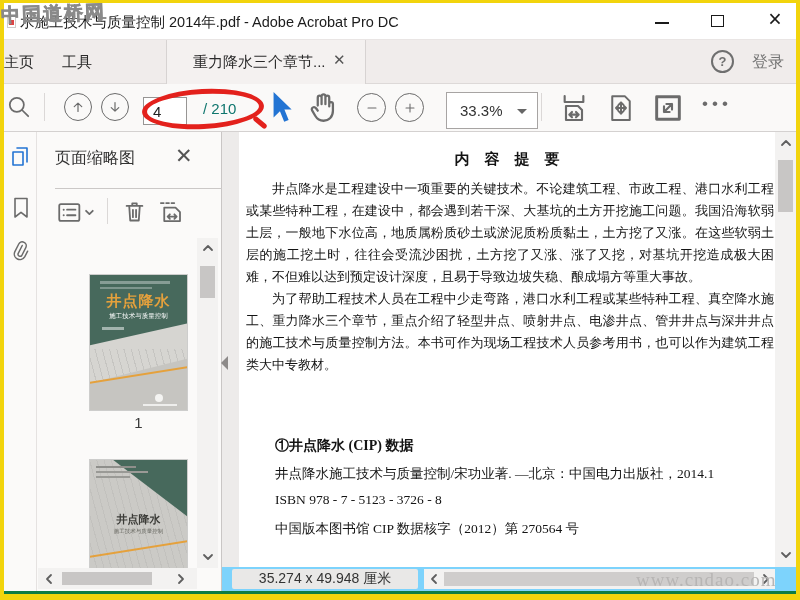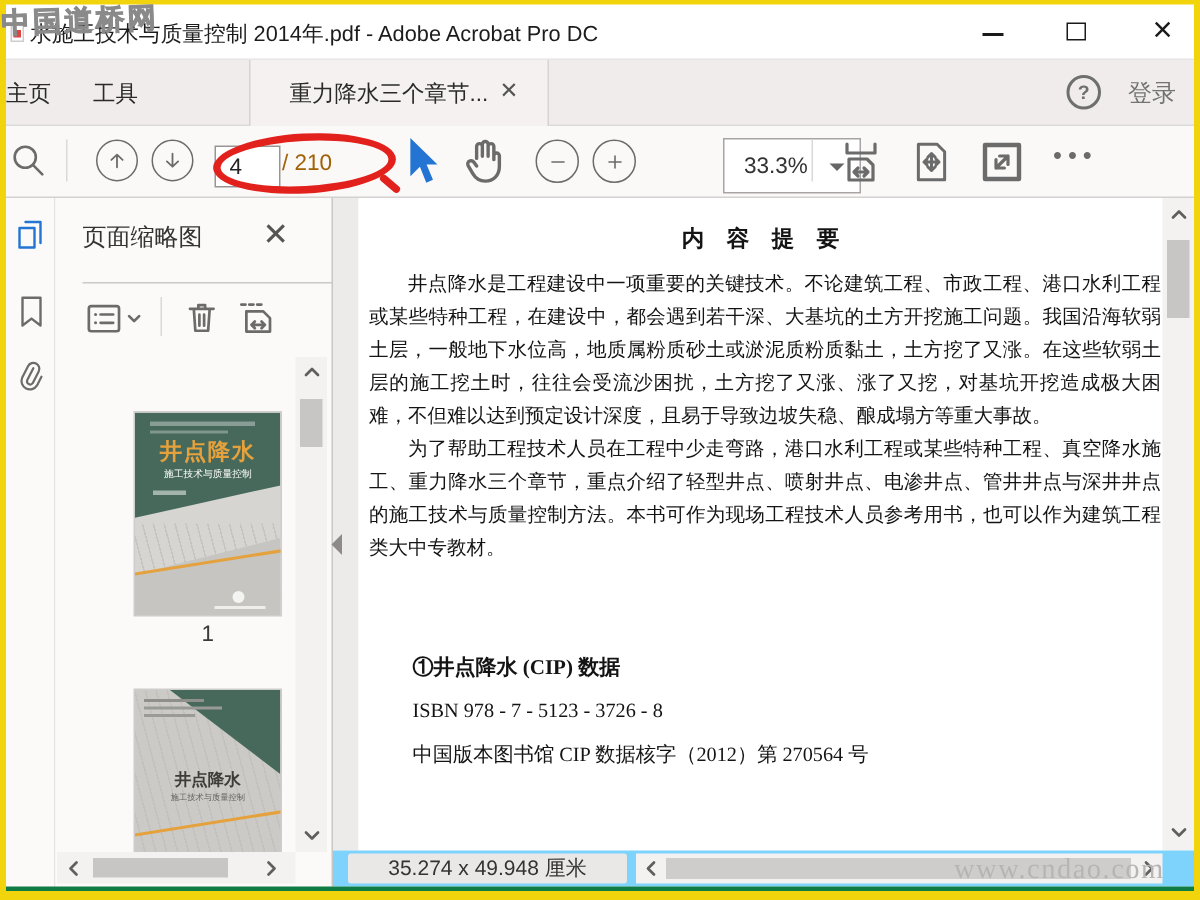--- a/index.html
+++ b/index.html
@@ -20,21 +20,21 @@
   #titlebar{left:0;top:3px;width:800px;height:37px;background:#fff;border-bottom:1px solid #e9e5e4;}
   #title-text{left:20px;top:10px;font-size:14.5px;color:#1c1c1c;white-space:nowrap;}
   .winbtn{color:#1a1a1a;}
   
   #tabbar{left:0;top:40px;width:800px;height:44px;background:#f0eceb;border-bottom:1px solid #ddd9d8;}
   .tablabel{font-size:15px;color:#2a2a2a;top:13px;}
   #doc-tab{left:166px;top:0;width:200px;height:44px;background:#f4f1f0;border-left:1px solid #d7d3d2;border-right:1px solid #d7d3d2;}
   
   #toolbar{left:0;top:84px;width:800px;height:48px;background:#faf9f8;border-bottom:1px solid #d4d1d0;}
   #page-input{left:143px;top:13px;width:44px;height:28px;border:1px solid #979594;background:#fff;font-size:15px;padding-left:9px;color:#222;position:absolute;}
-  #zoom-box{left:446px;top:8px;width:92px;height:37px;border:1px solid #a7a4a3;background:#fff;margin-left:36px;}
+  #zoom-box{left:446px;top:8px;width:92px;height:37px;border:1px solid #a7a4a3;background:#fff;}
   #red-ellipse{left:142px;top:5px;width:122px;height:40px;border:5px solid var(--annotation-red,#e3211c);border-radius:50%;transform:rotate(-3deg);z-index:20;}
   #red-tail{left:252px;top:36px;width:16px;height:5px;background:var(--annotation-red,#e3211c);border-radius:3px;transform:rotate(40deg);z-index:20;}
   
   #icon-strip{left:4px;top:132px;width:33px;height:459px;background:#fbfaf9;border-right:1px solid #e5e2e1;}
   #panel{left:37px;top:132px;width:185px;height:459px;background:#fbfaf9;border-right:1px solid #c9c6c5;}
   #panel-title{left:18px;top:16px;font-size:16px;color:#333;}
   .scrollbar{background:#f3f2f1;}
   .sthumb{background:#c8c6c5;}
   .chev{display:block;}
   .chev path{stroke:#5f5f5f;fill:none;stroke-width:1.8;stroke-linecap:round;stroke-linejoin:round;}
@@ -99,21 +99,21 @@
     <svg class="icon" width="18" height="18" viewBox="0 0 24 24">
         <path d="M12 18V7 M7 11.5 12 6.8 17 11.5"></path>
       </svg>
     </span>
   <span class="abs cbtn" style="left:101px;top:9px;width:28px;height:28px;">
     <svg class="icon" width="18" height="18" viewBox="0 0 24 24">
         <path d="M12 6v11 M7 12.8 12 17.5 17 12.8"></path>
       </svg>
     </span>
   <input id="page-input" readonly="" value="4" style="">
-  <span class="abs" style="left:188px;top:16px;font-size:15px;color:#a16207;">/ 210</span>
+  <span class="abs" style="left:203px;top:16px;font-size:15px;color:#0f766e;">/ 210</span>
   <div class="abs" id="red-ellipse"></div>
   <div class="abs" id="red-tail"></div>
   <span class="abs" style="left:269px;top:7px;">
     <svg width="24" height="34" viewBox="0 0 22 32">
         <path d="M4 1 L4 25 L10 19 L14 29 L18.2 27.2 L14.2 17.5 L21 17.5 Z" fill="var(--tool-blue,#2374d3)"></path>
       </svg></span>
   <span class="abs" style="left:306px;top:6px;">
     <svg class="icon" width="34" height="34" viewBox="0 0 24 24">
         <path d="M8.3 11V5.4a1.35 1.35 0 0 1 2.7 0V10 M11 10V4.4a1.35 1.35 0 0 1 2.7 0V10 M13.7 10V5.4a1.35 1.35 0 0 1 2.7 0V11 M16.4 11.6V9.8a1.3 1.3 0 0 1 2.6 0v4.9c0 4.3-2.8 7-6.6 7-3 0-4.5-1.1-5.9-3.5l-2.2-3.8c-.5-.9-.1-1.9.9-2.2.7-.2 1.4.1 1.9.7l1.2 1.7"></path>
       </svg>
@@ -265,20 +265,21 @@
 <div class="abs" id="doc-area">
   <div class="abs" style="left:0;top:0;width:17px;height:435px;background:#edebea;"></div>
   <div class="abs" id="page">
     <div class="abs" id="doc-heading">内　容　提　要</div>
     <div class="abs" id="doc-body">
       <p>井点降水是工程建设中一项重要的关键技术。不论建筑工程、市政工程、港口水利工程或某些特种工程，在建设中，都会遇到若干深、大基坑的土方开挖施工问题。我国沿海软弱土层，一般地下水位高，地质属粉质砂土或淤泥质粉质黏土，土方挖了又涨。在这些软弱土层的施工挖土时，往往会受流沙困扰，土方挖了又涨、涨了又挖，对基坑开挖造成极大困难，不但难以达到预定设计深度，且易于导致边坡失稳、酿成塌方等重大事故。</p>
       <p>为了帮助工程技术人员在工程中少走弯路，港口水利工程或某些特种工程、真空降水施工、重力降水三个章节，重点介绍了轻型井点、喷射井点、电渗井点、管井井点与深井井点的施工技术与质量控制方法。本书可作为现场工程技术人员参考用书，也可以作为建筑工程类大中专教材。</p>
     </div>
     <div class="abs" id="cip">
       <div class="h">①井点降水 (CIP) 数据</div>
+      <div class="l1">井点降水施工技术与质量控制/宋功业著. —北京：中国电力出版社，2014.1</div>
       <div class="l2">ISBN 978 - 7 - 5123 - 3726 - 8</div>
       <div>中国版本图书馆 CIP 数据核字（2012）第 270564 号</div>
     </div>
   </div>
 </div>
 
 <div class="abs scrollbar" style="left:775px;top:132px;width:21px;height:435px;">
   <span class="abs" style="left:5px;top:6px;">
       <svg class="chev" width="12" height="10" viewBox="0 0 12 10">
         <path d="M2 7l4-4 4 4"></path>

